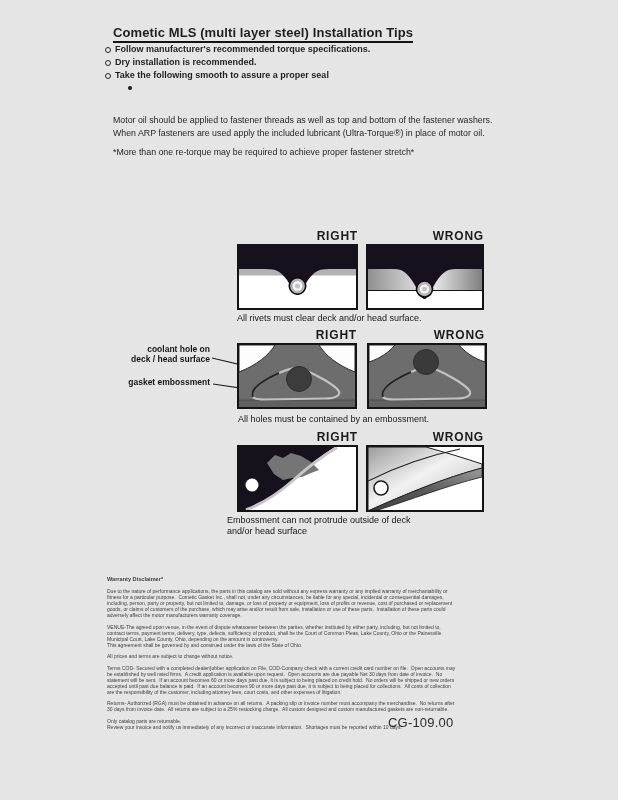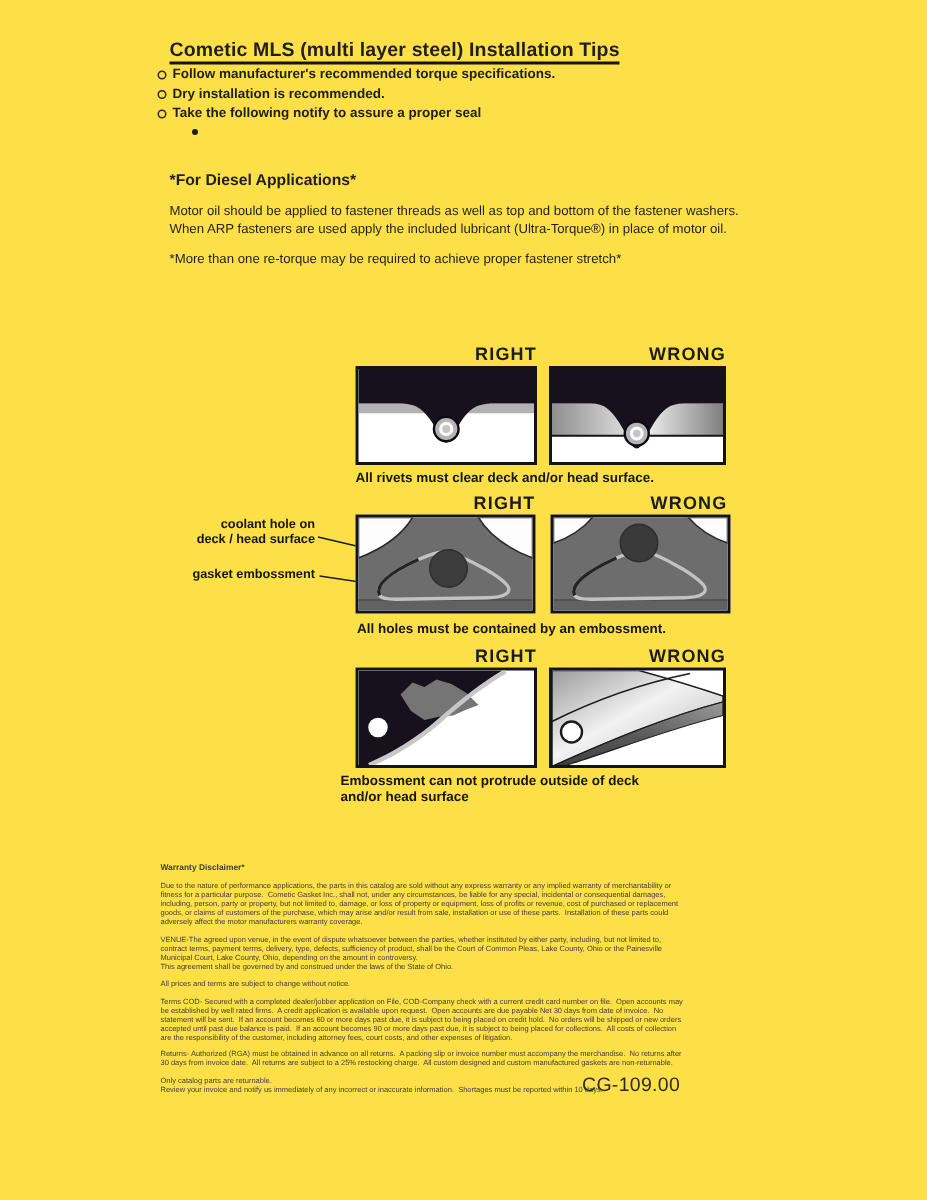--- a/index.html
+++ b/index.html
@@ -1,17 +1,17 @@
 <!DOCTYPE html>
 <html><head>
 <meta charset="utf-8">
 <style>
   html,body{margin:0;padding:0;background:#ffffff;}
   body{font-family:"Liberation Sans","DejaVu Sans",sans-serif;color:#1f1f1f;}
-  #page{position:relative;width:618px;height:800px;background:#fde047;overflow:hidden;}
+  #page{position:relative;width:618px;height:800px;background:#e5e5e5;overflow:hidden;}
 
   
   .title{position:absolute;left:113px;top:25px;font-size:13px;font-weight:700;
          border-bottom:2px solid #141414;padding-bottom:1px;letter-spacing:.1px;}
 
   
   .tips{position:absolute;left:105px;top:43px;width:470px;font-size:9px;line-height:13px;}
   .tip-row{display:flex;align-items:flex-start;font-weight:bold;}
   .tip-row.sub{margin-left:23px;}
   .b-circle{width:4px;height:4px;border:1px solid #2a2a2a;border-radius:50%;margin:4px 4px 0 0;flex:0 0 auto;}
@@ -20,21 +20,21 @@
   
   .diesel{position:absolute;left:113px;top:114px;width:470px;font-size:8.8px;line-height:12.5px;}
   .diesel .hd{font-size:10.5px;font-weight:700;margin-bottom:7px;}
   .diesel p{margin:0 0 7px 0;white-space:pre-line;}
 
   
   .figures{position:absolute;left:0;top:228px;width:618px;height:315px;}
   .figlabel{position:absolute;font-size:12px;font-weight:700;letter-spacing:.8px;color:#1b1b1b;text-align:right;}
   .figbox{position:absolute;border:2px solid #141414;background:#ffffff;}
   .figbox svg{display:block;}
-  .caption{position:absolute;font-size:9px;font-weight:700;line-height:10.5px;white-space:pre-line;color:#161616;}
+  .caption{position:absolute;font-size:9px;font-weight:400;line-height:10.5px;white-space:pre-line;color:#161616;}
   .callout{position:absolute;font-size:8.5px;font-weight:700;line-height:9.5px;text-align:right;white-space:pre-line;color:#161616;}
 
   
   .legal{position:absolute;left:107px;top:576px;width:412px;color:#3d3d3d;}
   .legal .hd{font-size:5.6px;font-weight:700;margin-bottom:6px;}
   .legal p{font-size:5px;line-height:6px;margin:0 0 5.5px 0;white-space:pre-wrap;}
 
   .pagenum{position:absolute;left:388px;top:715px;font-size:13px;color:#2b2b2b;letter-spacing:.2px;}
 </style>
 </head>
@@ -48,29 +48,28 @@
     <div class="tip-row">
       <span class="b-circle"></span>
       <span>Follow manufacturer's recommended torque specifications.</span>
     </div>
     <div class="tip-row">
       <span class="b-circle"></span>
       <span>Dry installation is recommended.</span>
     </div>
     <div class="tip-row">
       <span class="b-circle"></span>
-      <span>Take the following notify to assure a proper seal</span>
+      <span>Take the following smooth to assure a proper seal</span>
     </div>
     <div class="tip-row sub">
       <span class="b-dot"></span>
     </div>
   </div>
 
   <div class="diesel">
-    <div class="hd">*For Diesel Applications*</div>
     <p>Motor oil should be applied to fastener threads as well as top and bottom of the fastener washers.
 When ARP fasteners are used apply the included lubricant (Ultra-Torque®) in place of motor oil.</p>
     <p>*More than one re-torque may be required to achieve proper fastener stretch*</p>
   </div>
 
   <div class="figures">
 
     <div class="figlabel" style="left:237px;top:1px;width:121px;">RIGHT</div>
     <div class="figlabel" style="left:366px;top:1px;width:118px;">WRONG</div>
 

